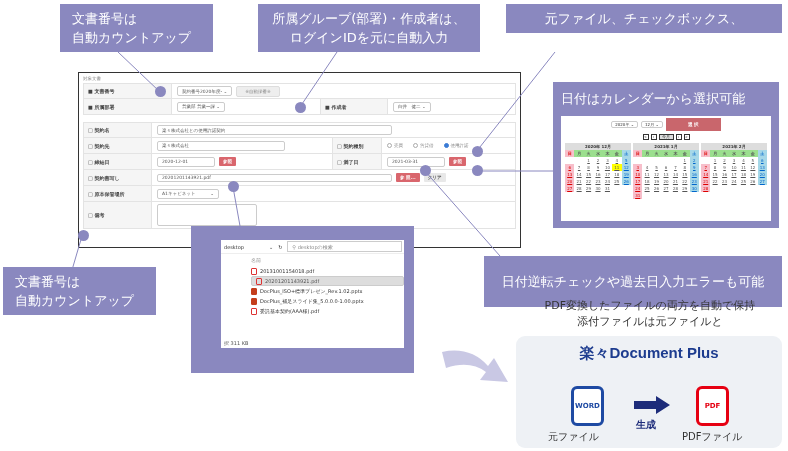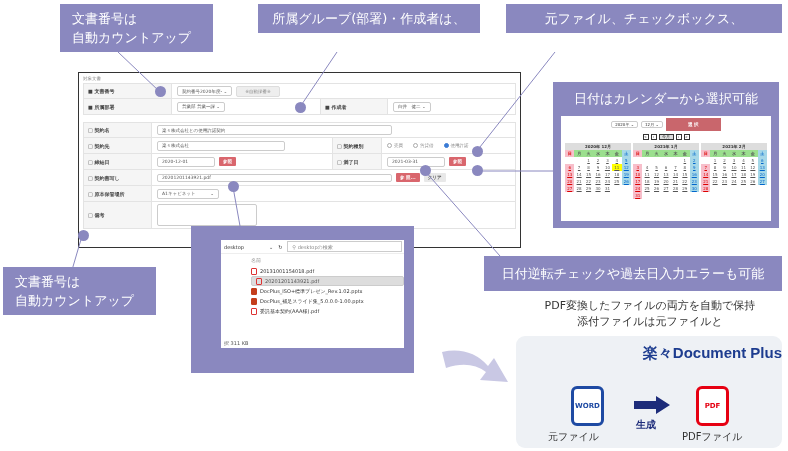--- a/index.html
+++ b/index.html
@@ -16,21 +16,21 @@
 .sel{border:1px solid #ccc;border-radius:2px;height:10px;padding:0 4px;display:flex;align-items:center;font-size:4.5px;color:#555;background:#fff}
 .btn-grey{background:#eee;border:1px solid #ddd;border-radius:2px;height:11px;padding:0 8px;font-size:4.5px;color:#888;display:flex;align-items:center}
 .inp{border:1px solid #ccc;border-radius:2px;height:10px;padding:0 4px;display:flex;align-items:center;font-size:4.5px;color:#555;background:#fff}
 .btn-red{background:#d9666d;color:#fff;border-radius:1px;height:9px;padding:0 4px;font-size:4.5px;font-weight:bold;display:flex;align-items:center}
 .btn-clear{background:#e8e8e8;color:#555;border-radius:1px;height:9px;padding:0 4px;font-size:4.5px;font-weight:bold;display:flex;align-items:center}
 .radio{display:flex;align-items:center;gap:2px;font-size:4.5px;color:#888;margin-right:6px}
 .radio i{display:inline-block;width:5px;height:5px;border:1px solid #aaa;border-radius:50%}
 .radio.on i{background:#3a7bd5;border-color:#3a7bd5}
 .dot{position:absolute;width:11px;height:11px;border-radius:50%;background:#8a88bf;z-index:6}
 .cal-box{position:absolute;left:553px;top:82px;width:226px;height:146px;background:#8a88bf;padding:6px 8px}
-.cal-title{color:#fff;font-size:13px;text-align:center;line-height:18px;margin-top:2px}
+.cal-title{color:#fff;font-size:13px;text-align:left;line-height:18px;margin-top:2px}
 .cal{background:#fff;margin-top:8px;height:105px;padding:2px 4px;font-size:4px}
 .cal-top{display:flex;justify-content:center;gap:3px;align-items:center;height:13px}
 .cal-top .s{border:1px solid #ccc;height:7px;padding:0 3px;font-size:4px;display:flex;align-items:center;border-radius:2px}
 .cal-top .go{background:#c9666c;color:#fff;width:55px;height:13px;display:flex;align-items:center;justify-content:center;font-size:4.5px;font-weight:bold}
 .cal-nav{display:flex;justify-content:center;gap:2px;margin:3px 0;height:6px;align-items:center}
 .cal-nav span{display:inline-block;width:6px;height:6px;border:1px solid #333;font-size:4px;line-height:4px;text-align:center}
 .cal-nav .today{width:15px;background:#ddd}
 .months{display:flex;gap:2px}
 .month{flex:1}
 .mh{background:#ddd;text-align:center;font-weight:bold;height:7px;line-height:7px;font-size:4px}
@@ -46,21 +46,21 @@
 .explorer{background:#fff;margin:8px 4px 0 24px;height:108px;font-size:5px;color:#333;position:relative}
 .ex-bar{display:flex;align-items:center;height:14px;gap:5px;padding-left:3px;border-bottom:1px solid #eee}
 .ex-search{border:1px solid #ccc;height:11px;flex:1;margin-right:2px;display:flex;align-items:center;padding-left:4px;color:#888}
 .ex-list{padding-left:30px;padding-top:3px}
 .ex-item{display:flex;align-items:center;gap:3px;height:10px;font-size:5px}
 .ex-item.sel{background:#ddd}
 .fi{display:inline-block;width:6px;height:7px;border:1px solid #d33;border-radius:1px}
 .fi.ppt{background:#c43e1c;border-color:#c43e1c}
 .ex-foot{position:absolute;bottom:2px;left:3px;font-size:5px;color:#555}
 .dp-box{position:absolute;left:516px;top:336px;width:266px;height:112px;background:#eef1f5;border-radius:9px}
-.dp-logo{text-align:right;margin-top:8px;font-weight:bold;font-size:15px;color:#1d3c8f;font-family:"Liberation Sans",sans-serif}
+.dp-logo{text-align:center;margin-top:8px;font-weight:bold;font-size:15px;color:#1d3c8f;font-family:"Liberation Sans",sans-serif}
 .doc{position:absolute;width:33px;height:40px;border-radius:6px;background:#fff;display:flex;align-items:center;justify-content:center;font-weight:bold;font-size:7px}
 .doc.word{left:55px;top:50px;border:3px solid #1e4aa3;color:#1e4aa3}
 .doc.pdf{left:180px;top:50px;border:3px solid #e60012;color:#e60012}
 .dp-lab{position:absolute;font-size:10px;color:#333}
 .arrow-blue{position:absolute;left:118px;top:60px;width:36px;height:18px}
 .sub{position:absolute;left:515px;top:298px;width:270px;text-align:center;font-size:11px;line-height:16px;color:#333}
 </style>
 </head>
 <body>
 
@@ -75,20 +75,21 @@
     <line x1="82" y1="236" x2="72" y2="270"></line>
   </g>
 </svg>
 
 <div class="callout" style="left:60px;top:4px;width:153px">
   <div>文書番号は</div>
   <div>自動カウントアップ</div>
 </div>
 <div class="callout center" style="left:258px;top:4px;width:222px">
   <div>所属グループ(部署)・作成者は、</div>
+  <div>ログインIDを元に自動入力</div>
 </div>
 <div class="callout center" style="left:506px;top:4px;width:276px">
   <div>元ファイル、チェックボックス、</div>
 </div>
 
 <div class="form">
   <div class="cap">対象文書</div>
   <div class="row first">
     <div class="lab" style="width:88px">■ 文書番号</div>
     <div class="val">
@@ -365,21 +366,21 @@
         </div>
       </div>
     <div class="ex-foot">択 311 KB</div>
   </div>
 </div>
 
 <div class="callout" style="left:3px;top:267px;width:153px">
   <div>文書番号は</div>
   <div>自動カウントアップ</div>
 </div>
-<div class="callout center" style="left:484px;top:256px;width:298px;padding:8px 6px">日付逆転チェックや過去日入力エラーも可能</div>
+<div class="callout center" style="left:484px;top:256px;width:298px;padding:16px 6px">日付逆転チェックや過去日入力エラーも可能</div>
 
 <div class="sub">
   <div>PDF変換したファイルの両方を自動で保持</div>
   <div>添付ファイルは元ファイルと</div>
 </div>
 
 <svg style="position:absolute;left:440px;top:338px" width="72" height="50">
   <path d="M2 14 Q30 8 48 28 L54 20 L68 44 L40 42 L46 34 Q30 22 6 30 Z" fill="#c9c8e4"></path>
 </svg>
 

